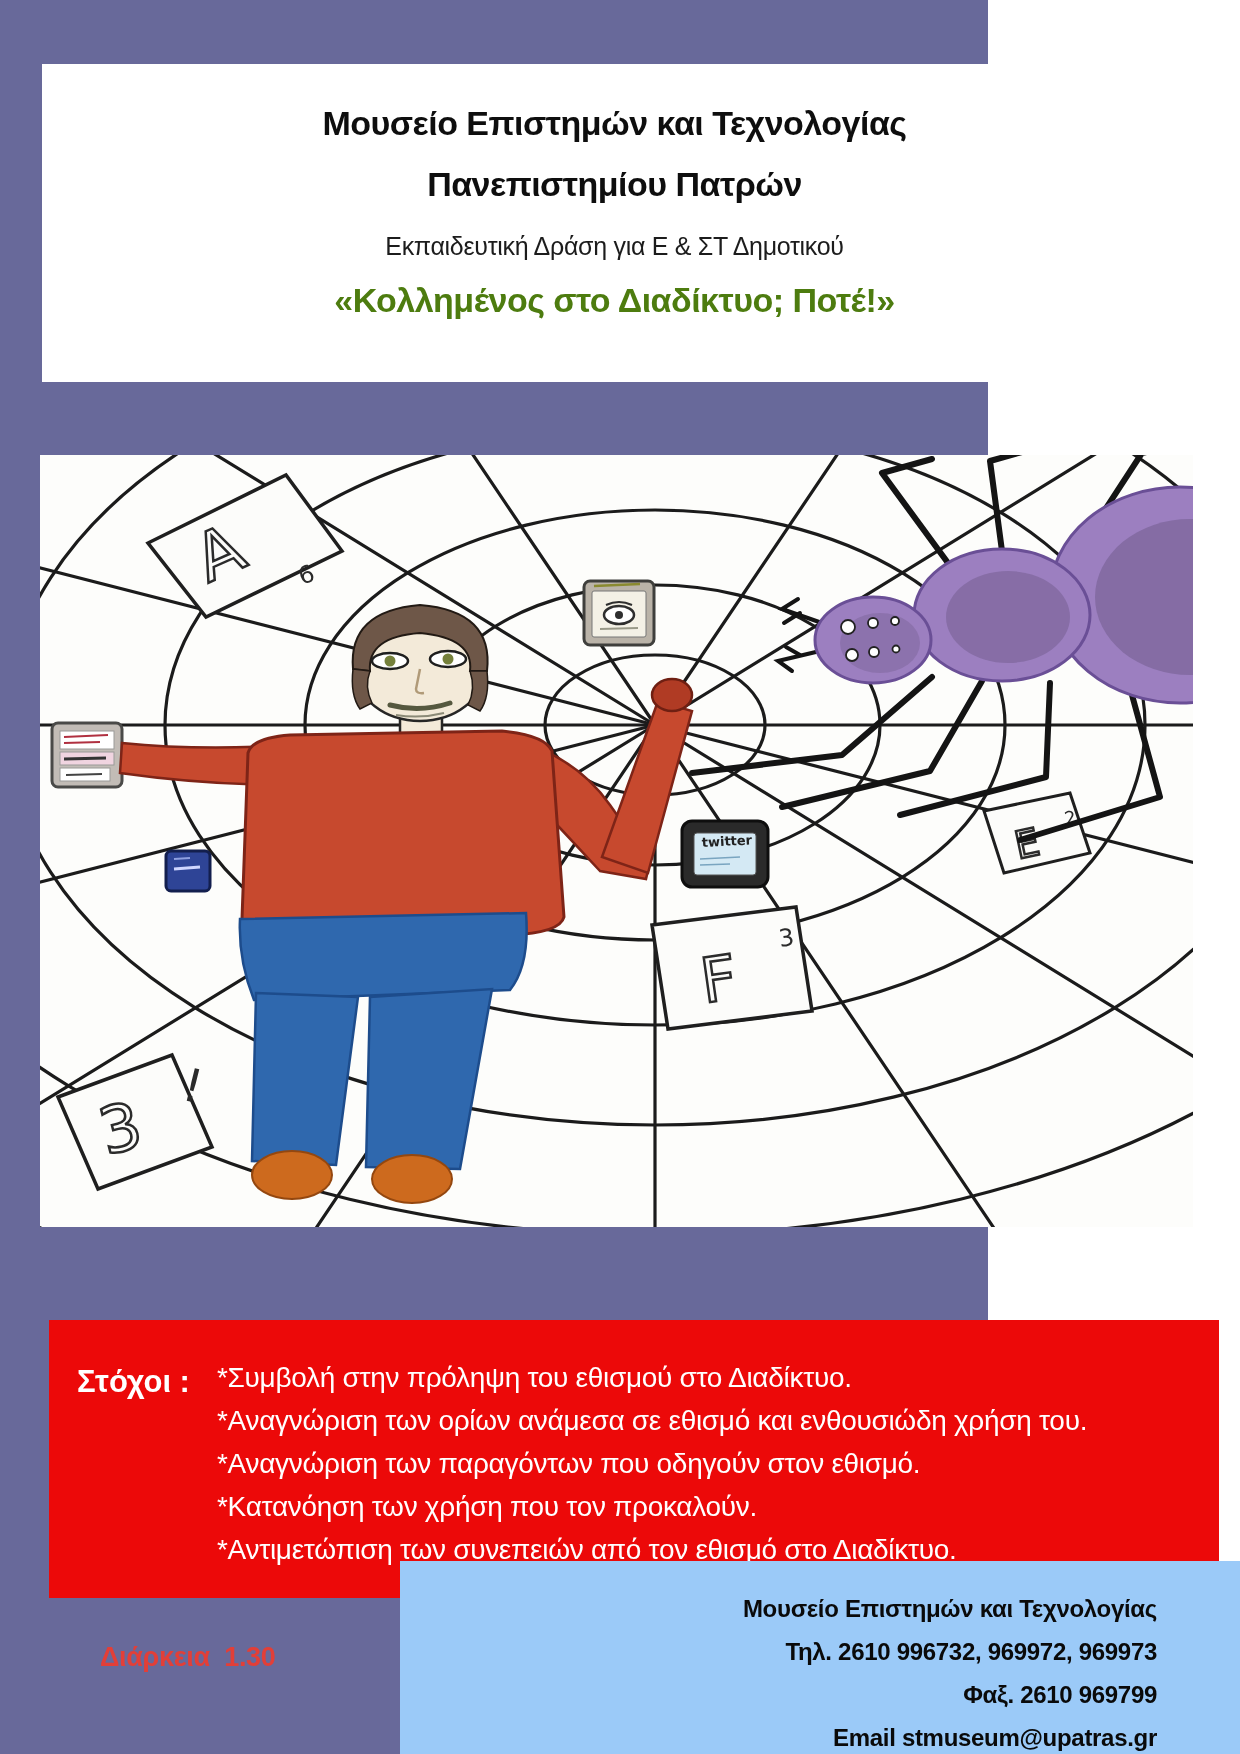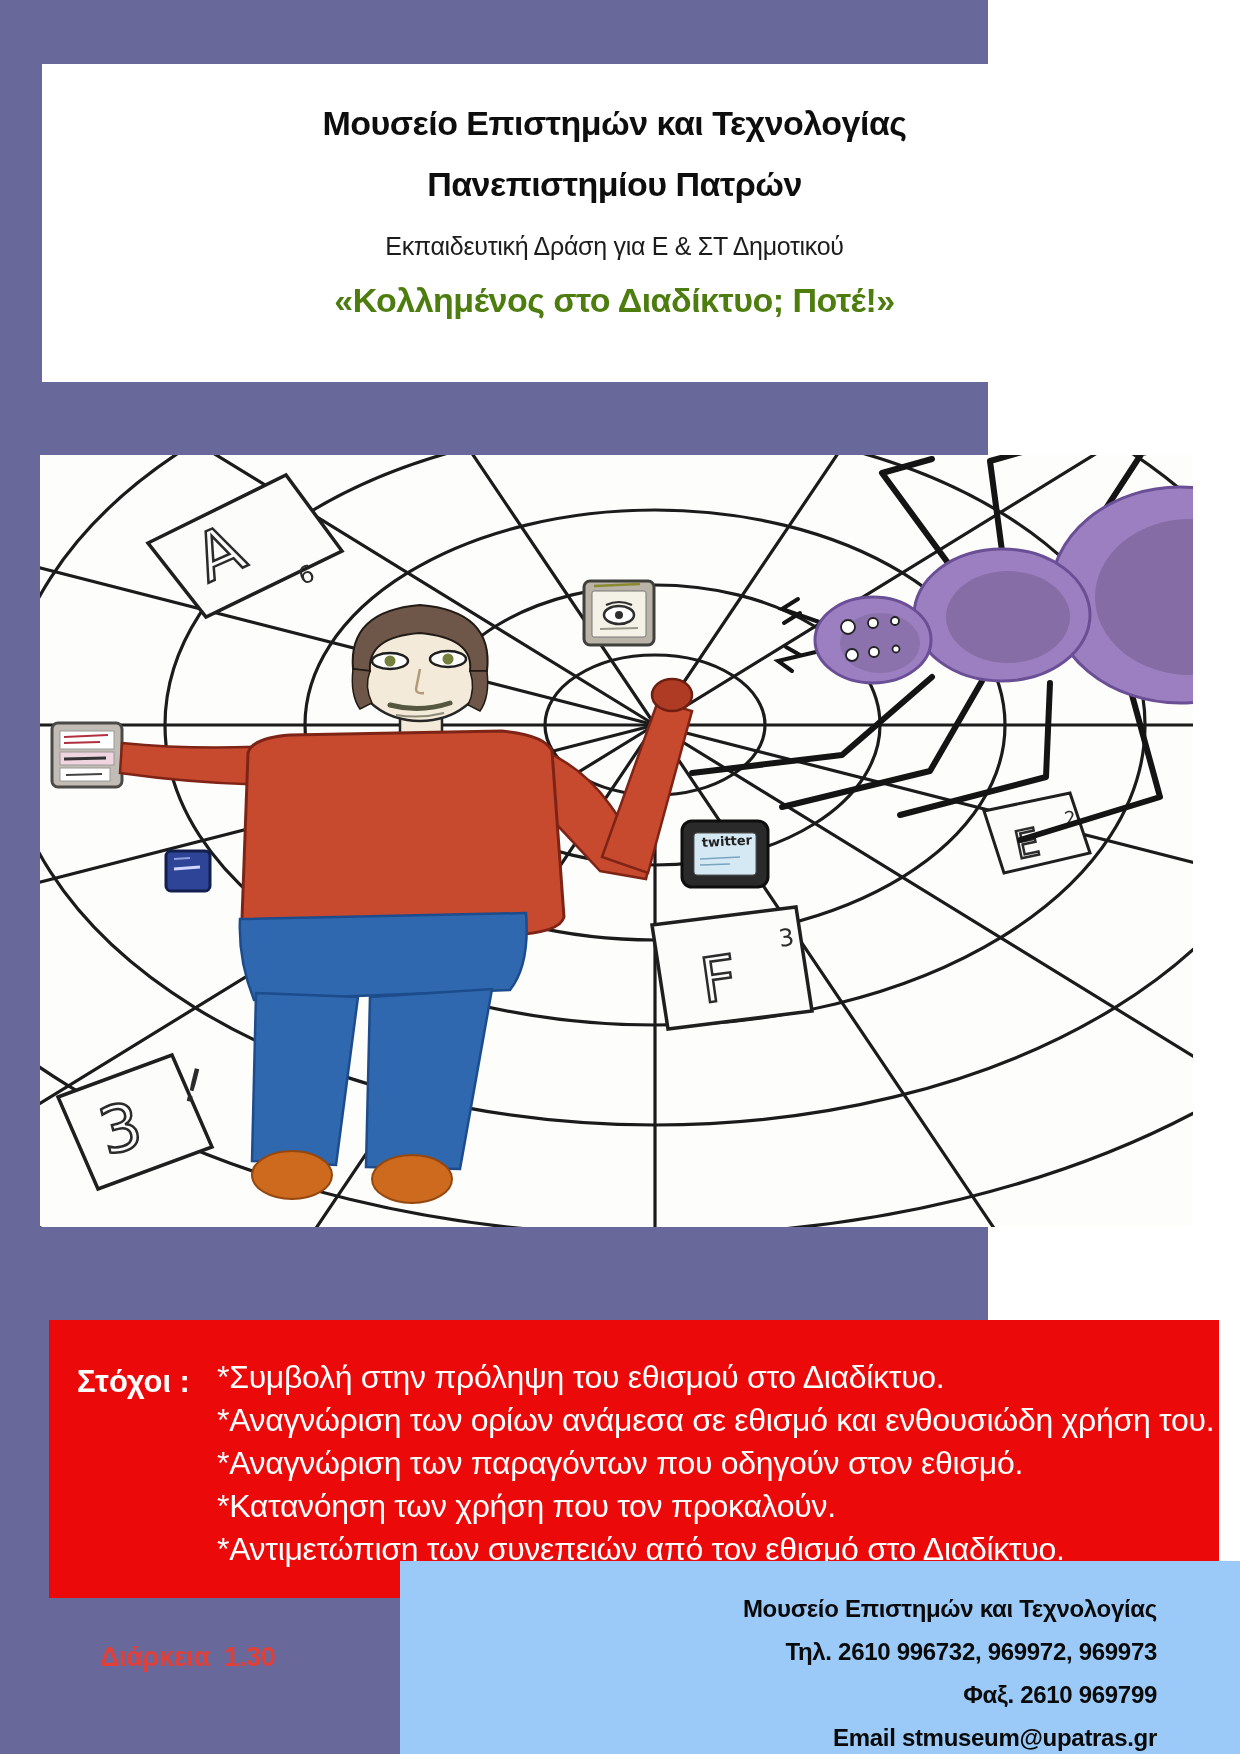--- a/index.html
+++ b/index.html
@@ -32,21 +32,21 @@
   
   .objectives-box {
     position: absolute; left: 35px; top: 1320px; width: 1170px; height: 278px;
     background: #ec0909; color: #ffffff; margin-left: 14px;
   }
   .objectives-label {
     position: absolute; left: 28px; top: 44px; font-size: 31px; font-weight: bold;
   }
   .objectives-lines {
     position: absolute; left: 168px; top: 36px; right: 10px;
-    font-size: 32px; line-height: 43px; letter-spacing: -0.3px; white-space: nowrap;
+    font-size: 28px; line-height: 43px; letter-spacing: -0.3px; white-space: nowrap;
   }
 
   
   .duration-label {
     position: absolute; left: 100px; top: 1642px;
     font-size: 27px; font-weight: bold; color: #e23f38; letter-spacing: -0.3px;
     white-space: pre;
   }
 
   

